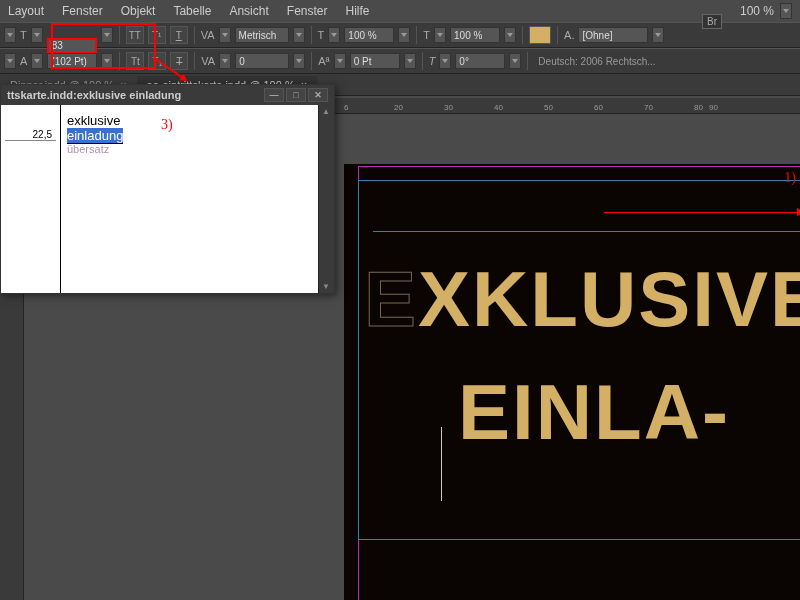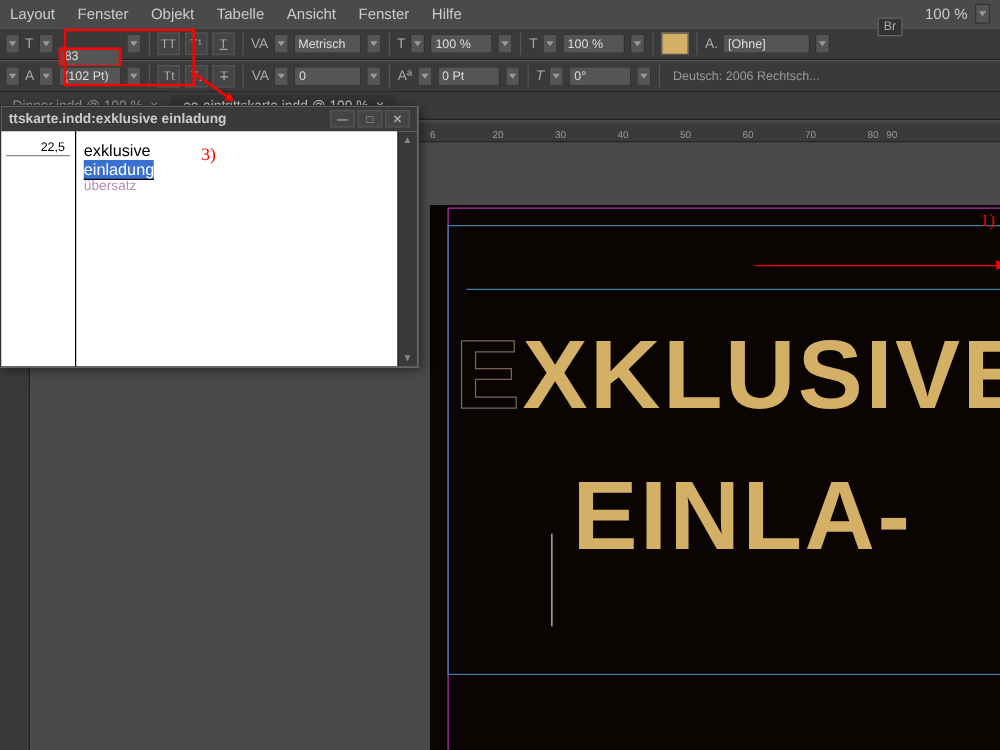--- a/index.html
+++ b/index.html
@@ -43,21 +43,21 @@
 
 .annot { position: absolute; color: red; font-size: 14px; font-family: serif; }
 .arrow-red { position: absolute; height: 1px; background: red; }
 .arrow-red::after { content: ""; position: absolute; right: -1px; top: -4px; border-left: 8px solid red; border-top: 4px solid transparent; border-bottom: 4px solid transparent; }
 
 .story-panel { position: absolute; top: 84px; left: 0; width: 335px; height: 210px; background: #fff; border: 1px solid #333; box-shadow: 2px 2px 8px rgba(0,0,0,0.5); z-index: 100; }
 .story-title { background: #3a3a3a; color: #ccc; font-size: 11px; padding: 3px 6px; display: flex; align-items: center; font-weight: bold; }
 .story-title .wc { margin-left: auto; display: flex; gap: 2px; }
 .wc-btn { width: 20px; height: 14px; background: #444; border: 1px solid #555; display: flex; align-items: center; justify-content: center; color: #aaa; font-size: 9px; }
 .story-body { display: flex; height: calc(100% - 20px); font-family: "Courier New", monospace; font-size: 13px; }
-.story-col { width: 60px; border-right: 1px solid #000; padding: 8px 4px; }
+.story-col { width: 60px; border-right: 1px solid #000; padding: 24px 4px; }
 .story-col .m { font-size: 10px; text-align: right; padding-right: 4px; border-bottom: 1px solid #888; }
 .story-text { flex: 1; padding: 8px 6px; }
 .story-line1 { color: #000; }
 .story-line2 { background: #3a70d0; color: #fff; display: inline; border-bottom: 1px solid #000; }
 .story-over { color: #b090b0; font-size: 11px; }
 .story-scroll { width: 16px; background: #3a3a3a; border-left: 1px solid #222; position: relative; }
 .story-scroll::before { content: "▲"; position: absolute; top: 2px; left: 3px; font-size: 8px; color: #888; }
 .story-scroll::after { content: "▼"; position: absolute; bottom: 2px; left: 3px; font-size: 8px; color: #888; }
 
 .toolbar-highlight { position: absolute; top: 23px; left: 51px; width: 105px; height: 46px; border: 2px solid red; z-index: 50; pointer-events: none; }

